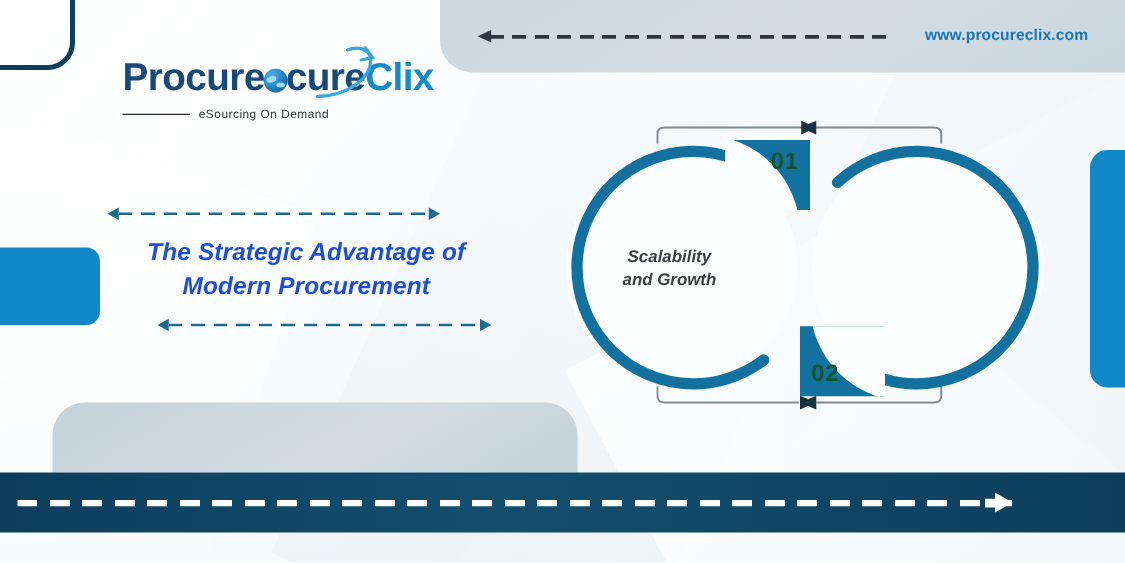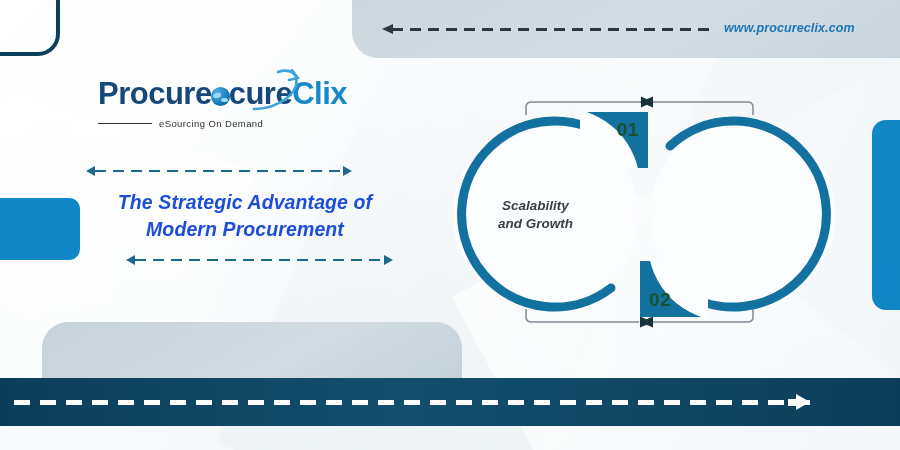--- a/index.html
+++ b/index.html
@@ -46,40 +46,40 @@
   .navy-bar{position:absolute;left:0;top:378px;width:900px;height:48px;
      background:linear-gradient(90deg,#0c3e5b 0%,#134e6e 45%,#0c3e5b 100%);}
   .navy-dash{position:absolute;left:14px;top:400px;width:800px;height:5px;
      background:repeating-linear-gradient(to right,#ffffff 0 16px,rgba(255,255,255,0) 16px 26px);}
   .navy-arrow{position:absolute;left:796px;top:394px;width:0;height:0;
      border-top:8px solid transparent;border-bottom:8px solid transparent;
      border-left:14px solid #ffffff;}
   .navy-arrow-tail{position:absolute;left:788px;top:399px;width:12px;height:7px;background:#fff;}
 
   
-  .logo{position:absolute;left:98px;top:46px;width:200px;margin-top:32px;}
+  .logo{position:absolute;left:98px;top:46px;width:200px;}
   .logo-word{position:relative;font-size:31px;font-weight:bold;letter-spacing:-.5px;
      line-height:1;white-space:nowrap;}
   .lw-a{color:#16487a;}
   .lw-b{color:#1689cb;}
   .globe{display:inline-block;width:19px;height:19px;border-radius:50%;
      background:radial-gradient(circle at 32% 30%,#4fb3e6,#0f6fae 70%,#0b527f);
      position:relative;top:2px;margin:0 -1px;vertical-align:baseline;overflow:hidden;}
   .globe:before{content:"";position:absolute;left:2px;top:6px;width:8px;height:5px;
      background:#9fd8f2;border-radius:60% 40% 50% 50%;transform:rotate(-12deg);}
   .globe:after{content:"";position:absolute;left:10px;top:11px;width:7px;height:4px;
      background:#9fd8f2;border-radius:50%;}
   .swoosh{position:absolute;left:150px;top:-9px;width:56px;height:44px;pointer-events:none;}
   .logo-tag{margin-top:9px;display:flex;align-items:center;gap:7px;}
   .tag-rule{width:54px;height:1.6px;background:#2b2b2b;}
   .tag-text{font-size:9.5px;color:#2f3133;letter-spacing:.4px;white-space:nowrap;}
 
   
-  .url{position:absolute;left:724px;top:21px;font-size:12.5px;font-weight:bold;
-     color:#1b76b8;letter-spacing:.1px;font-style:italic;}
+  .url{position:absolute;left:740px;top:21px;font-size:12.5px;font-weight:bold;
+     color:#1b76b8;letter-spacing:.1px;}
 
   
   .top-dash-wrap{position:absolute;left:382px;top:25px;width:330px;height:10px;}
   .top-dash{position:absolute;left:10px;top:3px;width:320px;height:2.6px;
      background:repeating-linear-gradient(to right,#2c3742 0 11px,rgba(0,0,0,0) 11px 18px);}
   .top-dash-head{position:absolute;left:0;top:-1px;width:0;height:0;
      border-top:5.5px solid transparent;border-bottom:5.5px solid transparent;
      border-right:11px solid #2c3742;}
 
   

